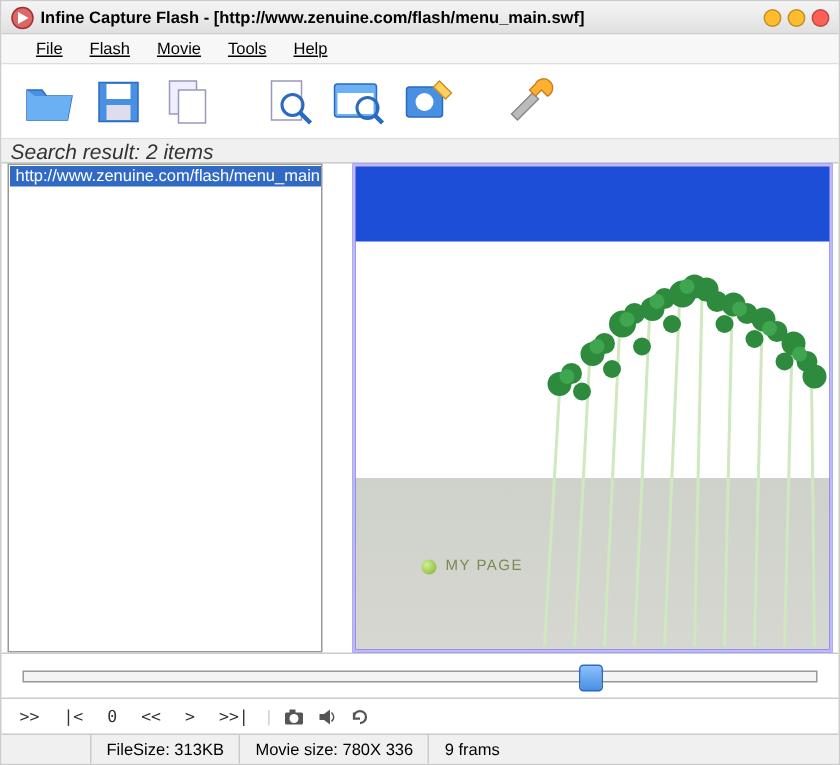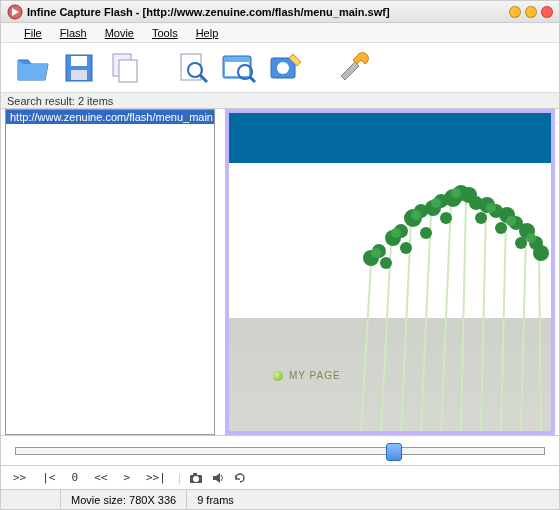--- a/index.html
+++ b/index.html
@@ -9,26 +9,26 @@
 .titlebar .app-icon { width: 16px; height: 16px; margin-right: 4px; }
 .titlebar .title { font-weight: bold; flex: 1; white-space: nowrap; overflow: hidden; }
 .tlights { display: flex; gap: 4px; }
 .tlight { width: 12px; height: 12px; border-radius: 50%; border: 1px solid rgba(0,0,0,.25); }
 .tl-min { background: #ffbd2e; } .tl-max { background: #ffbd2e; } .tl-close { background: #ff5f57; }
 .menubar { height: 20px; display: flex; align-items: center; gap: 2px; padding: 0 15px; border-bottom: 1px solid #ddd; background: #f7f7f7; text-decoration: underline; }
 .menubar span { padding: 2px 8px; cursor: default; }
 .toolbar { height: 50px; display: flex; align-items: center; gap: 10px; padding: 0 14px; border-bottom: 1px solid #ddd; background: #fff; }
 .toolbar .sep { width: 12px; }
 .tool-icon { width: 36px; height: 36px; cursor: pointer; }
-.searchlabel { height: 16px; padding: 0 6px; font-size: 11px; color: #333; display:flex; align-items:center; border-bottom:1px solid #ccc; background:#f0f0f0;}
+.searchlabel { height: 16px; padding: 0 6px; font-size: 14px; color: #333; display:flex; align-items:center; border-bottom:1px solid #ccc; background:#f0f0f0;font-style:italic;}
 .content { flex: 1; display: flex; border-top: 0; min-height: 0; }
 .left-panel { width: 210px; border: 1px solid #999; margin: 0 2px 0 4px; overflow: auto; background: #fff; }
 .list-item { padding: 1px 4px; white-space: nowrap; cursor: default; }
 .list-item.selected { background: #316ac5; color: #fff; }
-.right-panel { flex: 1; border: 4px solid #c4b5fd; margin: 0 4px 0 8px; position: relative; overflow: hidden; background: #0369a1; }
+.right-panel { flex: 1; border: 2px solid #c4b5fd; margin: 0 4px 0 18px; position: relative; overflow: hidden; background: #1d4ed8; }
 .plant-area { position:absolute; left:0; right:0; top:50px; bottom:0; background: linear-gradient(to bottom, #fff 0%, #fff 58%, #cfd2cb 58%, #d5d7d0 100%); }
 .plant-svg { position:absolute; right:0; top:0; bottom:0; }
 .mypage { position:absolute; left:44px; bottom:50px; display:flex; align-items:center; gap:6px; color:#7a8a55; font-size:10px; letter-spacing:1px;}
 .mypage-dot { width:10px; height:10px; border-radius:50%; background: radial-gradient(circle at 35% 35%, #d0f090, #7ab030);}
 .slider-row { height: 30px; display:flex; align-items:center; padding:0 6px; border-top:1px solid #ccc; }
 .slider-track { flex:1; height:8px; border:1px solid #999; position:relative; margin:0 8px; background:#f4f4f4;}
 .slider-thumb { position:absolute; top:-5px; width:16px; height:18px; background:linear-gradient(#8cc0ff,#4a90e2); border:1px solid #2a6abf; border-radius:3px; left:70%; }
 .playbar-row { height: 24px; display:flex; align-items:center; gap:8px; padding:0 8px; border-top:1px solid #ccc; }
 .play-btn { font-family: monospace; font-size: 11px; padding:0 4px; cursor:pointer; color:#333; }
 .pb-sep { color:#ccc; }
@@ -192,17 +192,18 @@
         <path d="M10 4 Q13 7 10 10" fill="none" stroke="#555"></path>
       </svg>
     <svg class="small-icon" viewBox="0 0 14 14">
         <path d="M3 7 A4 4 0 1 1 7 11" fill="none" stroke="#555" stroke-width="1.5"></path>
         <path d="M3 4 L3 8 L7 8" fill="none" stroke="#555" stroke-width="1.5"></path>
       </svg>
   </div>
 
   <div class="statusbar">
     <div class="status-cell" style="width:60px;"></div>
+    <div class="status-cell">FileSize: 313KB</div>
     <div class="status-cell">Movie size: 780X 336</div>
     <div class="status-cell" style="border-right:none;">9 frams</div>
   </div>
 
 </div>
 
 </body></html>

